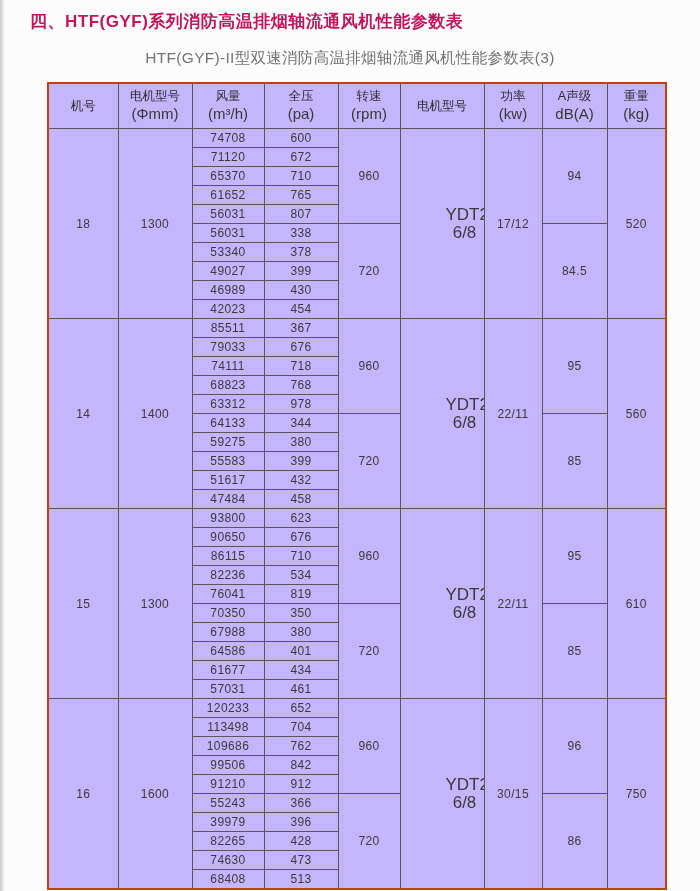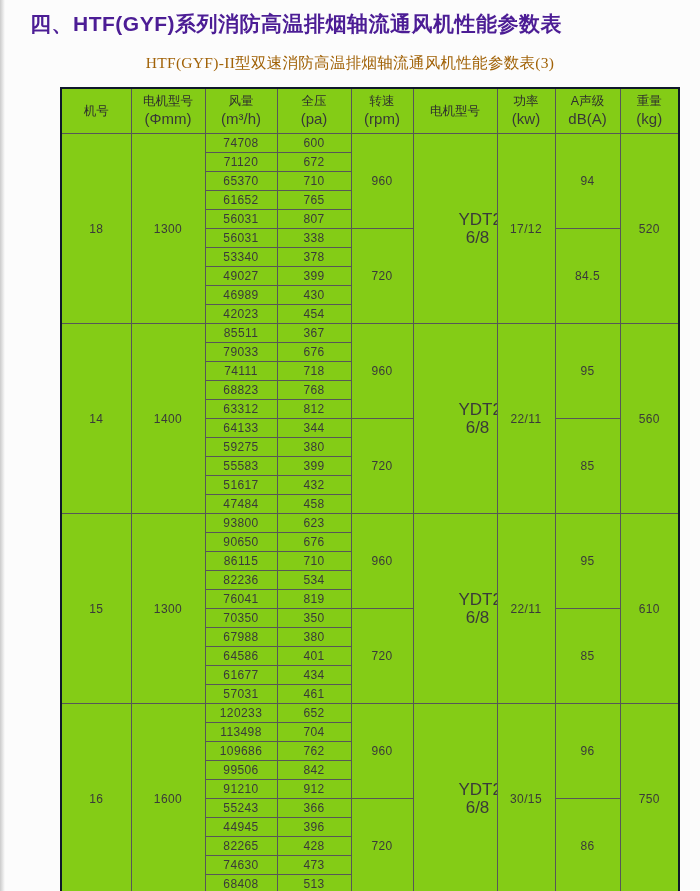--- a/index.html
+++ b/index.html
@@ -17,40 +17,40 @@
   }
   .scan-edge {
     position: absolute;
     left: 0; top: 0; bottom: 0;
     width: 5px;
     background: linear-gradient(to right, rgba(130,130,130,.40), rgba(130,130,130,0));
     pointer-events: none;
   }
   .doc-title {
     margin: 10px 0 0 30px;
-    font-size: 21px;
+    font-size: 17px;
     font-weight: bold;
     letter-spacing: .5px;
-    color: #4c1d95;
+    color: #be185d;
   }
   .doc-subtitle {
     margin-top: 15px;
     text-align: center;
-    font-family: Liberation Serif, serif;
+    font-family: Liberation Sans, sans-serif;
     font-size: 15.5px;
-    color: #a16207;
+    color: #737373;
     letter-spacing: .3px;
   }
   table.fan-table {
-    margin: 13px 0 0 60px;
+    margin: 13px 0 0 47px;
     border-collapse: collapse;
     table-layout: fixed;
     width: 618px;
-    border: 2px solid #0f172a;
-    background: #84cc16;
+    border: 2px solid #c2410c;
+    background: #c4b5fd;
   }
   .fan-table th, .fan-table td {
     border: 1px solid #575757;
     text-align: center;
     vertical-align: middle;
     padding: 0;
     overflow: hidden;
   }
   .fan-table thead th {
     height: 44px;
@@ -203,21 +203,21 @@
       <tr data-name="table-row">
         <td data-name="cell-air-volume">74111</td>
         <td data-name="cell-total-pressure">718</td>
       </tr>
       <tr data-name="table-row">
         <td data-name="cell-air-volume">68823</td>
         <td data-name="cell-total-pressure">768</td>
       </tr>
       <tr data-name="table-row">
         <td data-name="cell-air-volume">63312</td>
-        <td data-name="cell-total-pressure">812</td>
+        <td data-name="cell-total-pressure">978</td>
       </tr>
       <tr data-name="table-row">
         <td data-name="cell-air-volume">64133</td>
         <td data-name="cell-total-pressure">344</td>
         <td rowspan="5" data-name="cell-speed">720</td>
         <td rowspan="5" data-name="cell-sound-level">85</td>
       </tr>
       <tr data-name="table-row">
         <td data-name="cell-air-volume">59275</td>
         <td data-name="cell-total-pressure">380</td>
@@ -310,21 +310,21 @@
         <td data-name="cell-air-volume">91210</td>
         <td data-name="cell-total-pressure">912</td>
       </tr>
       <tr data-name="table-row">
         <td data-name="cell-air-volume">55243</td>
         <td data-name="cell-total-pressure">366</td>
         <td rowspan="5" data-name="cell-speed">720</td>
         <td rowspan="5" data-name="cell-sound-level">86</td>
       </tr>
       <tr data-name="table-row">
-        <td data-name="cell-air-volume">44945</td>
+        <td data-name="cell-air-volume">39979</td>
         <td data-name="cell-total-pressure">396</td>
       </tr>
       <tr data-name="table-row">
         <td data-name="cell-air-volume">82265</td>
         <td data-name="cell-total-pressure">428</td>
       </tr>
       <tr data-name="table-row">
         <td data-name="cell-air-volume">74630</td>
         <td data-name="cell-total-pressure">473</td>
       </tr>

